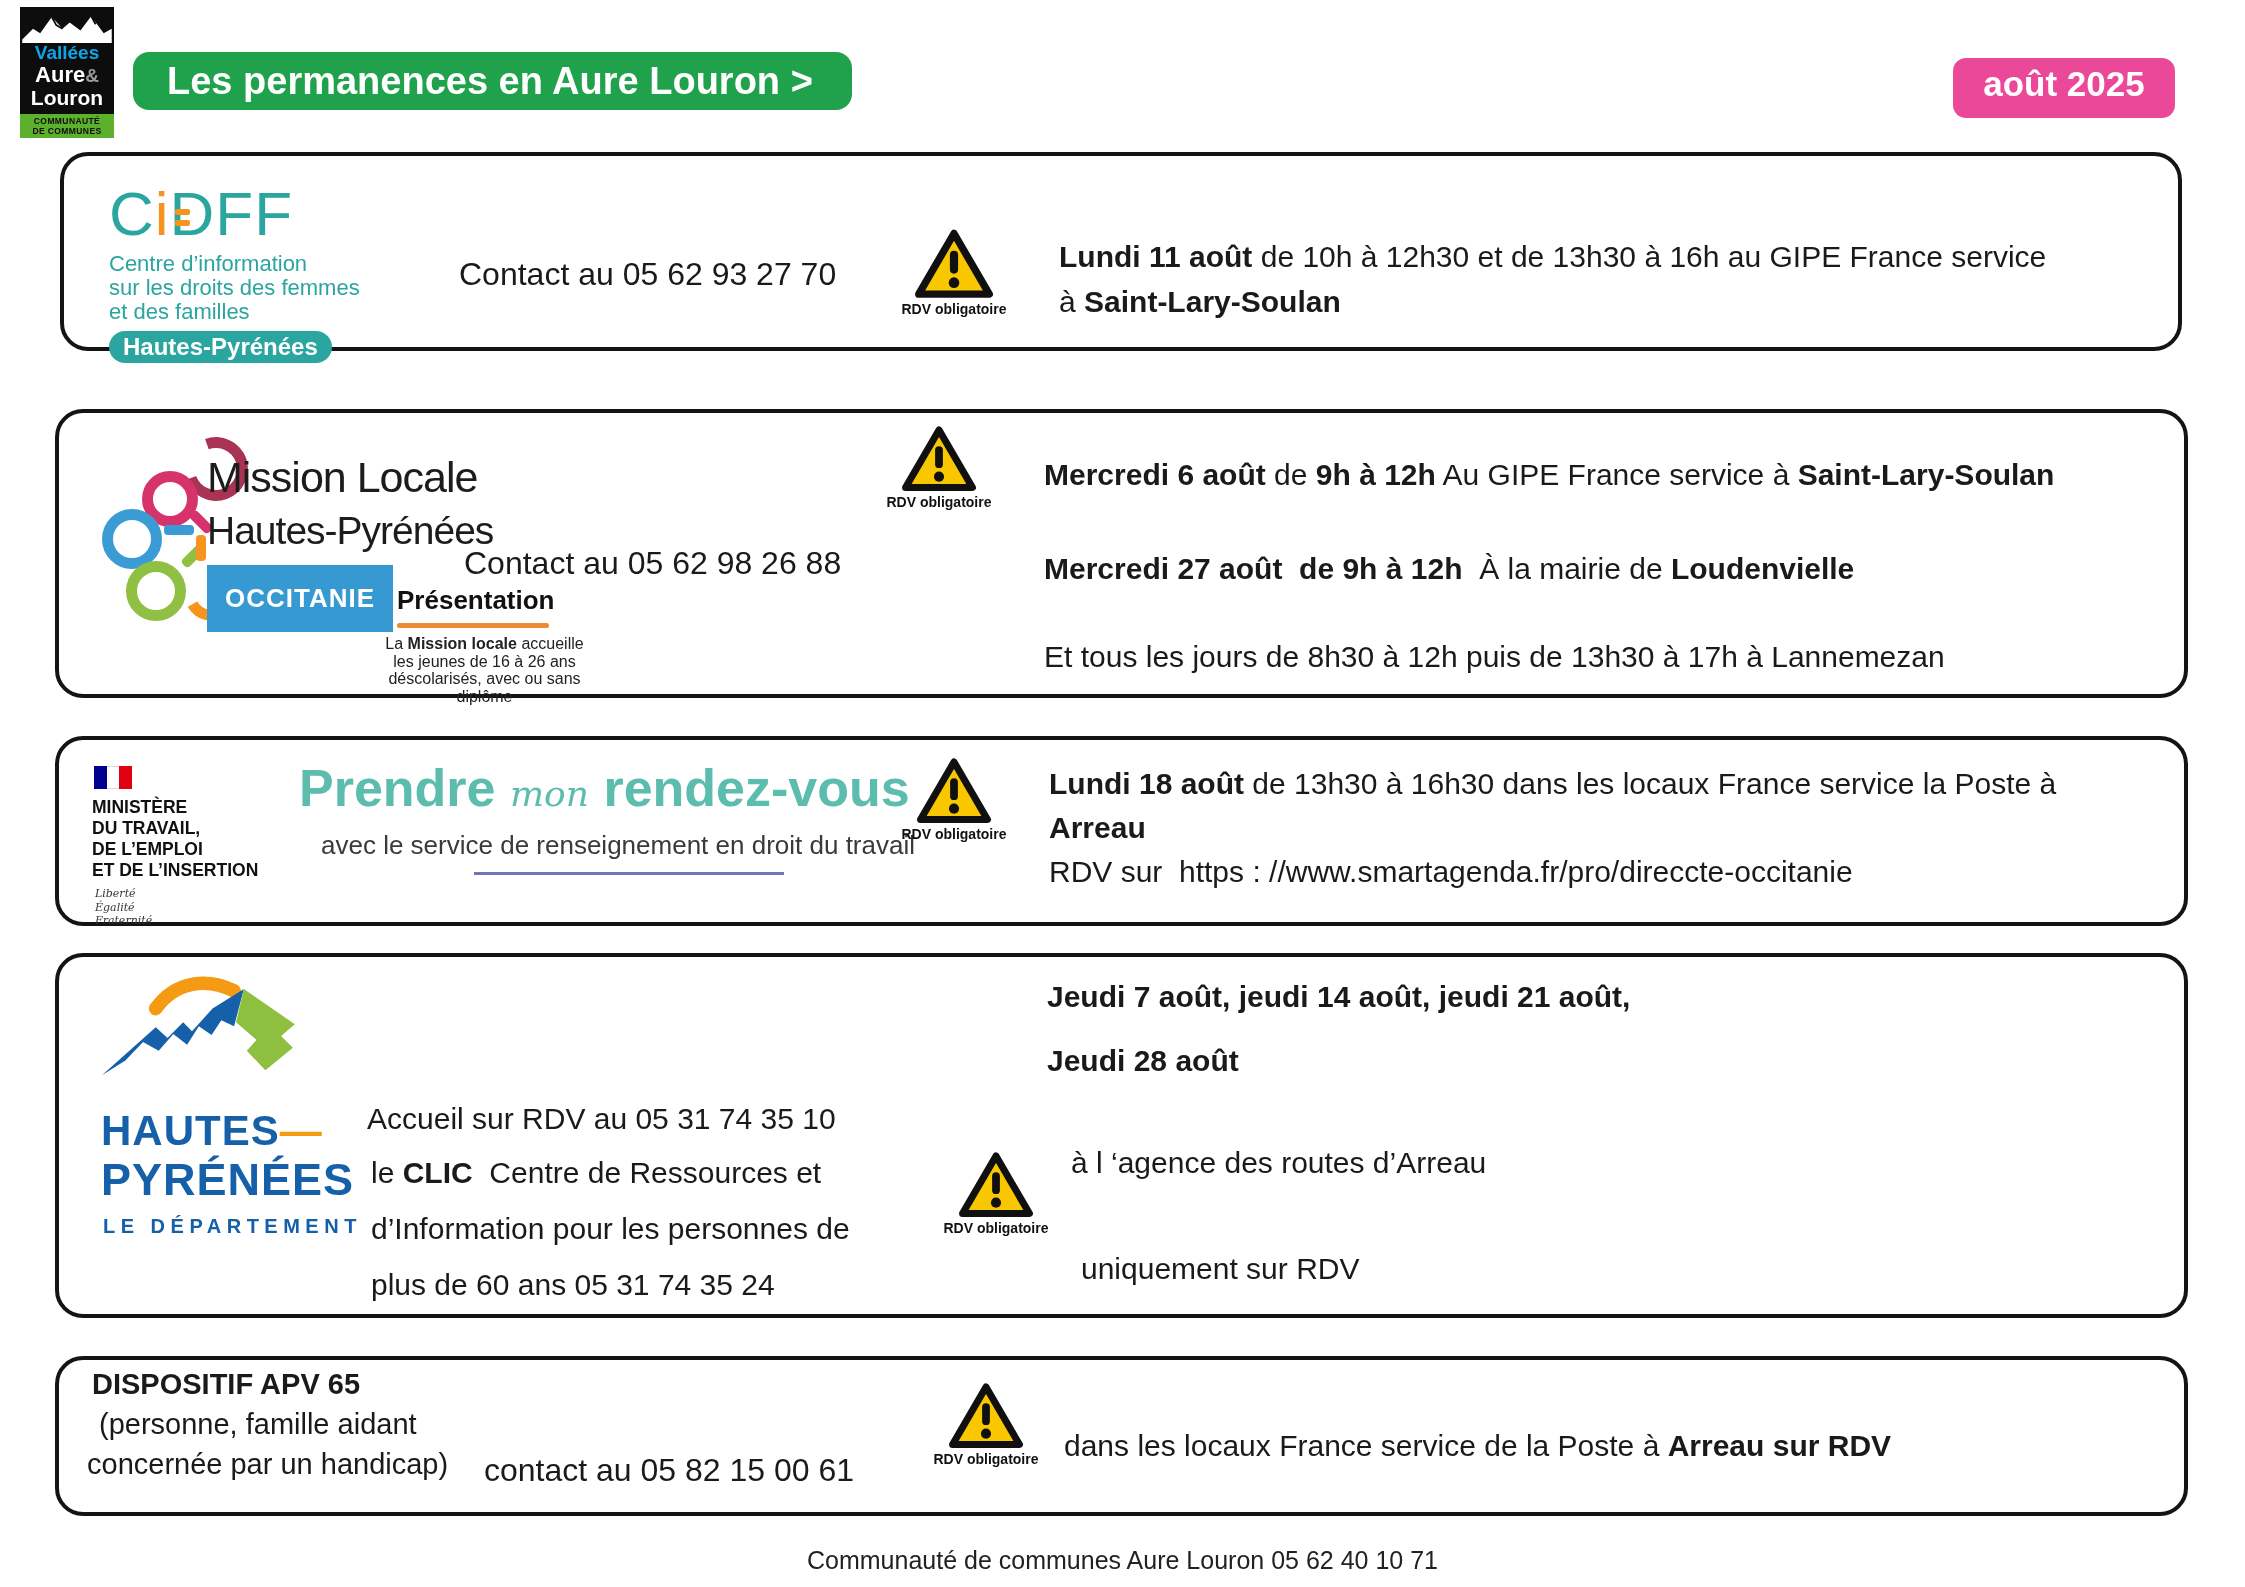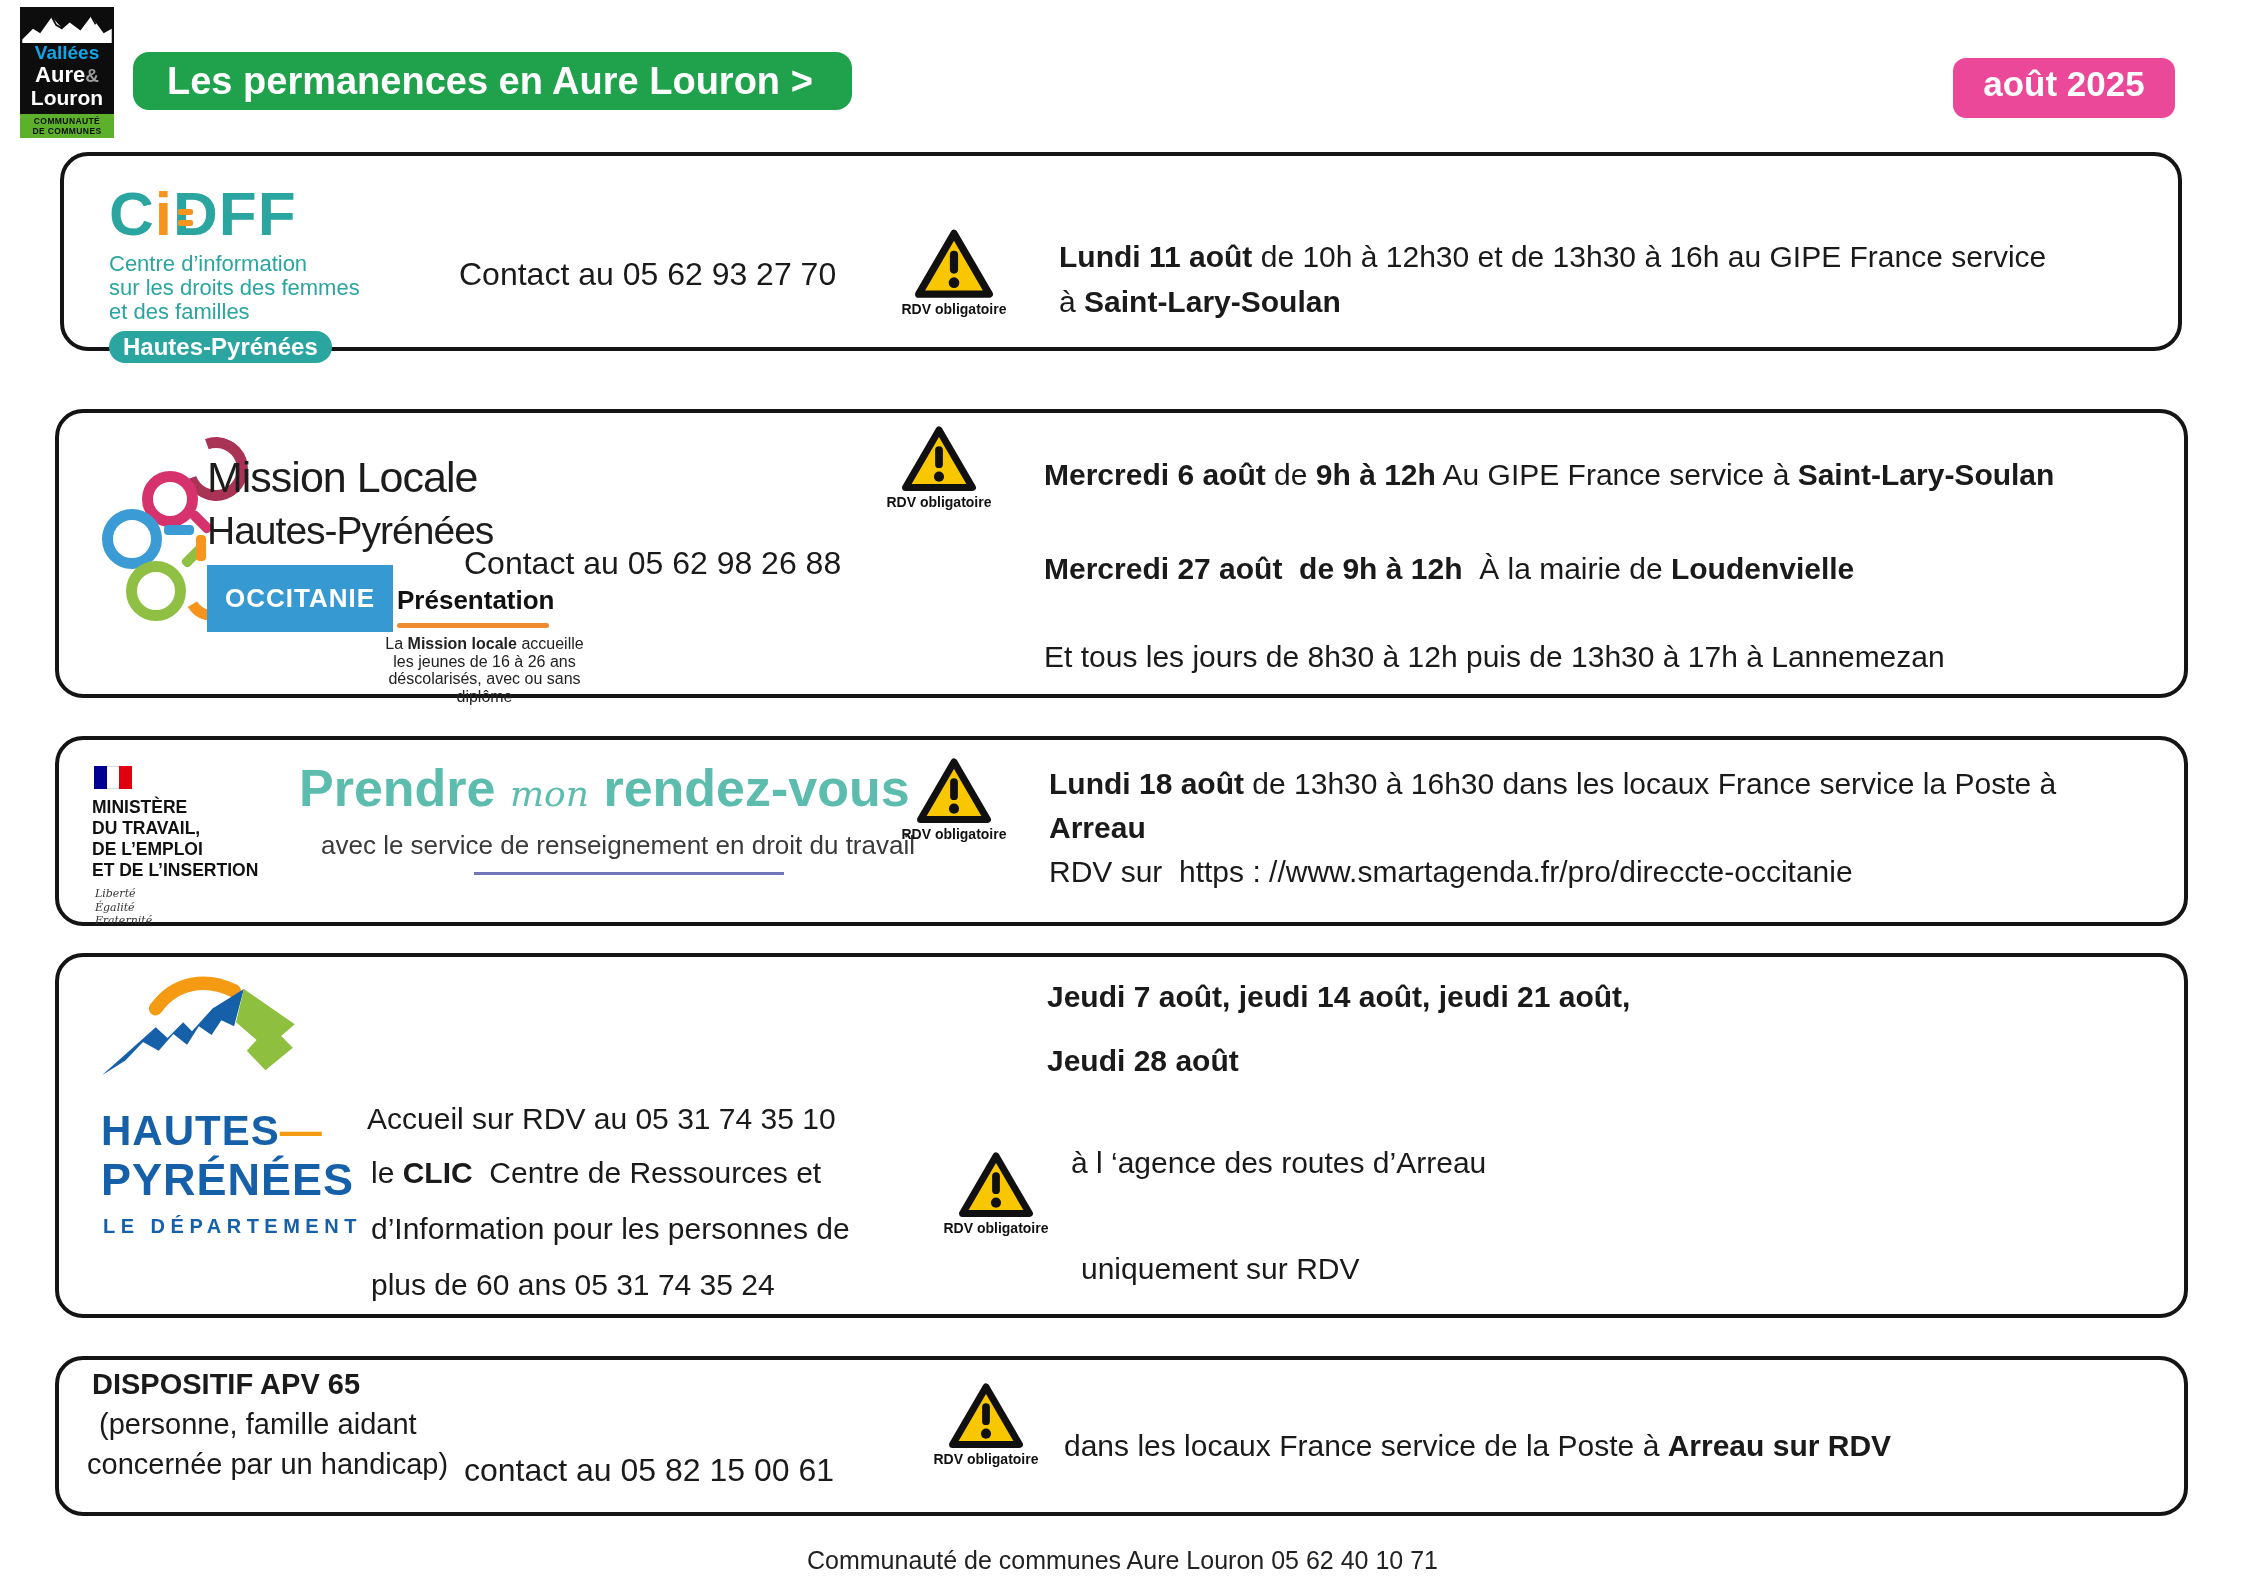--- a/index.html
+++ b/index.html
@@ -25,21 +25,21 @@
   
   .card{position:absolute;background:#fff;border:4px solid #141414;border-radius:28px;box-sizing:border-box;}
   .abs{position:absolute;}
   .txt30{font-size:30px;line-height:40px;color:#1a1a1a;}
   .contact{position:absolute;font-size:32px;color:#1a1a1a;}
   
   .warn{position:absolute;width:130px;display:flex;flex-direction:column;align-items:center;}
   .warn-label{font-size:14px;font-weight:700;color:#111;margin-top:1px;white-space:nowrap;}
   
   .cidff-logo{position:absolute;left:45px;top:26px;}
-  .cidff-acronym{font-size:62px;font-weight:700;letter-spacing:1px;line-height:64px;}
+  .cidff-acronym{font-size:62px;font-weight:400;letter-spacing:1px;line-height:64px;}
   .cidff-acronym .c1{color:#2aa5a0;}
   .cidff-acronym .c2{color:#f7941d;}
   .dwrap{position:relative;display:inline-block;}
   .dbars{position:absolute;left:5px;top:27px;display:flex;flex-direction:column;gap:5px;}
   .dbars i{display:block;width:15px;height:6px;background:#f7941d;border-radius:2px;}
   .cidff-tag{margin-top:6px;color:#2aa5a0;font-size:22px;line-height:24px;}
   .cidff-pill{display:inline-block;margin-top:7px;background:#2aa5a0;color:#fff;font-size:24px;
               font-weight:700;padding:2px 14px;border-radius:17px;}
   
   .ml-logo{position:absolute;left:25px;top:10px;width:155px;height:215px;}
@@ -234,21 +234,21 @@
     <div class="abs txt30 pre b" style="left:988px;top:20px">Jeudi 7 août, jeudi 14 août, jeudi 21 août,</div>
     <div class="abs txt30 pre b" style="left:988px;top:84px">Jeudi 28 août</div>
     <div class="abs txt30 pre" style="left:1012px;top:186px">à l ‘agence des routes d’Arreau</div>
     <div class="abs txt30 pre" style="left:1022px;top:292px">uniquement sur RDV</div>
   </section>
 
   <section class="card" style="left:55px;top:1356px;width:2133px;height:160px">
     <div class="abs b" style="left:33px;top:8px;font-size:29px">DISPOSITIF APV 65</div>
     <div class="abs" style="left:40px;top:48px;font-size:29px">(personne, famille aidant</div>
     <div class="abs" style="left:28px;top:88px;font-size:29px">concernée par un handicap)</div>
-    <div class="contact" style="left:405px;top:92px">contact au 05 82 15 00 61</div>
+    <div class="contact" style="left:425px;top:92px">contact au 05 82 15 00 61</div>
     <div class="warn" style="left:862px;top:20px">
       <svg width="78" height="70" viewBox="0 0 100 90">
         <path d="M50 9 L93 83 L7 83 Z" fill="#f8c700" stroke="#101010" stroke-width="9" stroke-linejoin="round"></path>
         <rect x="45" y="30" width="10" height="28" rx="5" fill="#101010"></rect>
         <circle cx="50" cy="69" r="6.5" fill="#101010"></circle>
       </svg>
       <div class="warn-label">RDV obligatoire</div>
     </div>
     <div class="abs txt30 pre" style="left:1005px;top:66px"><span>dans les locaux France service de la Poste à </span><span class="b">Arreau sur RDV</span></div>
   </section>

